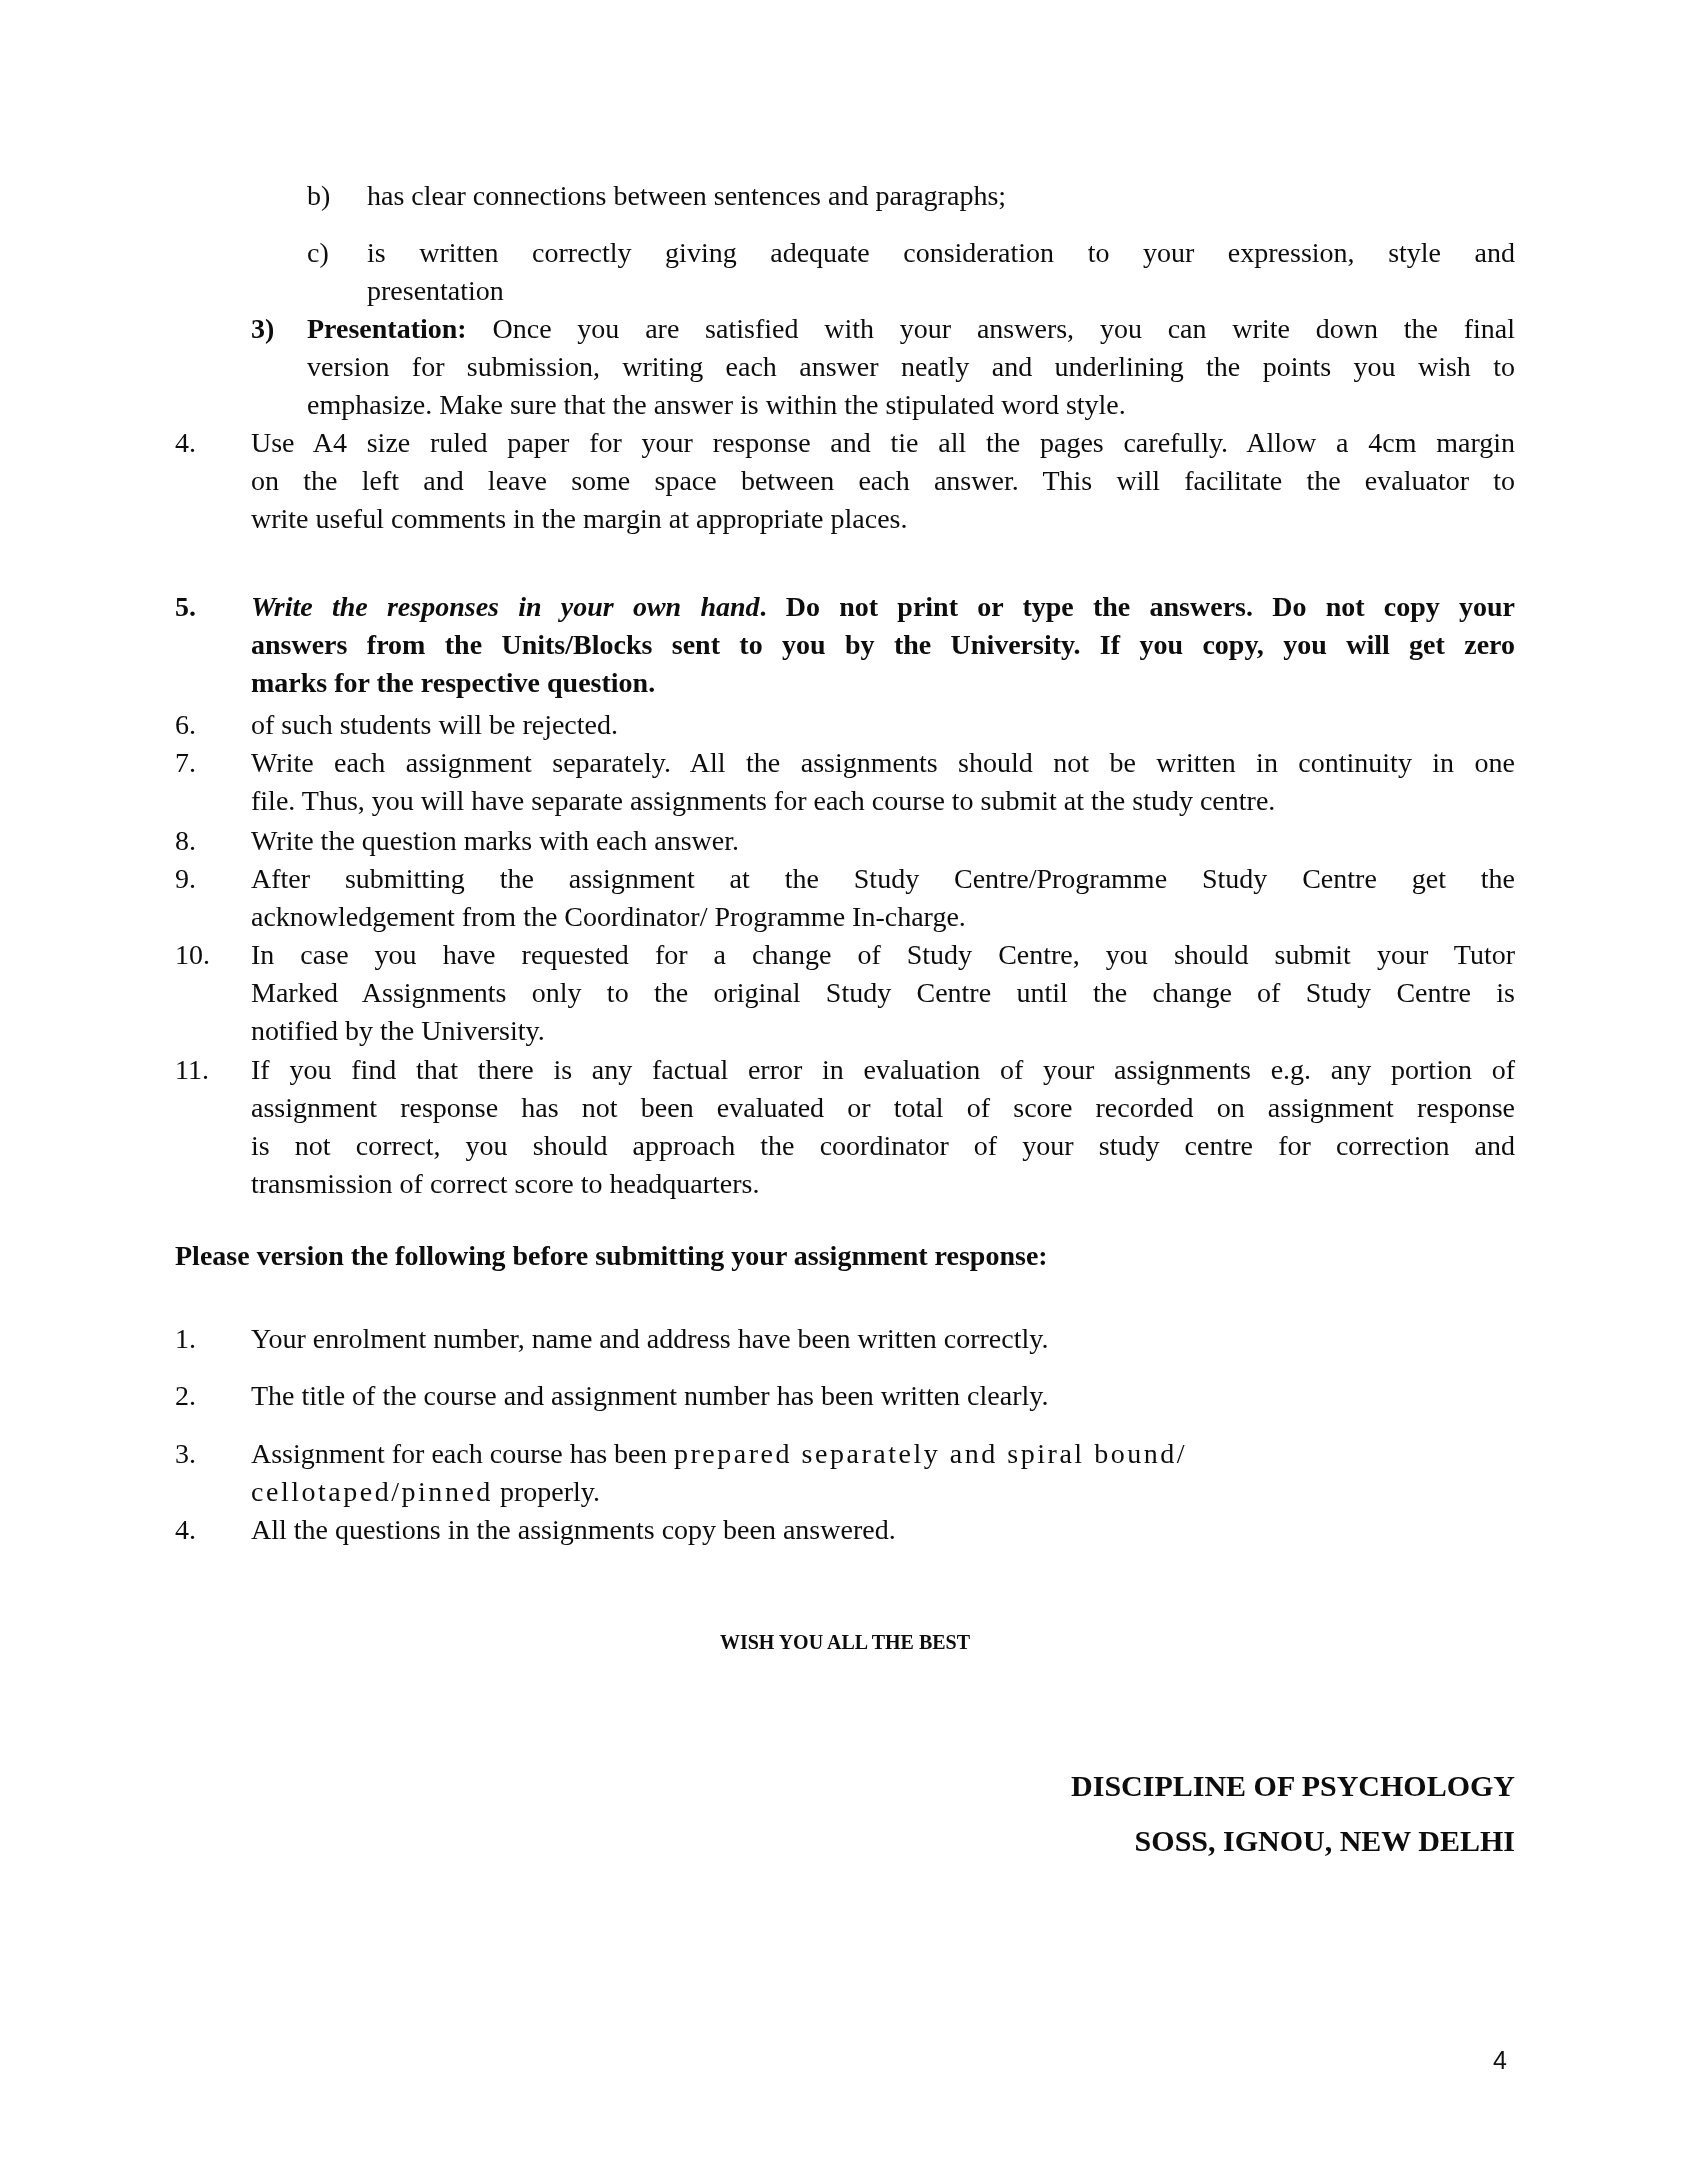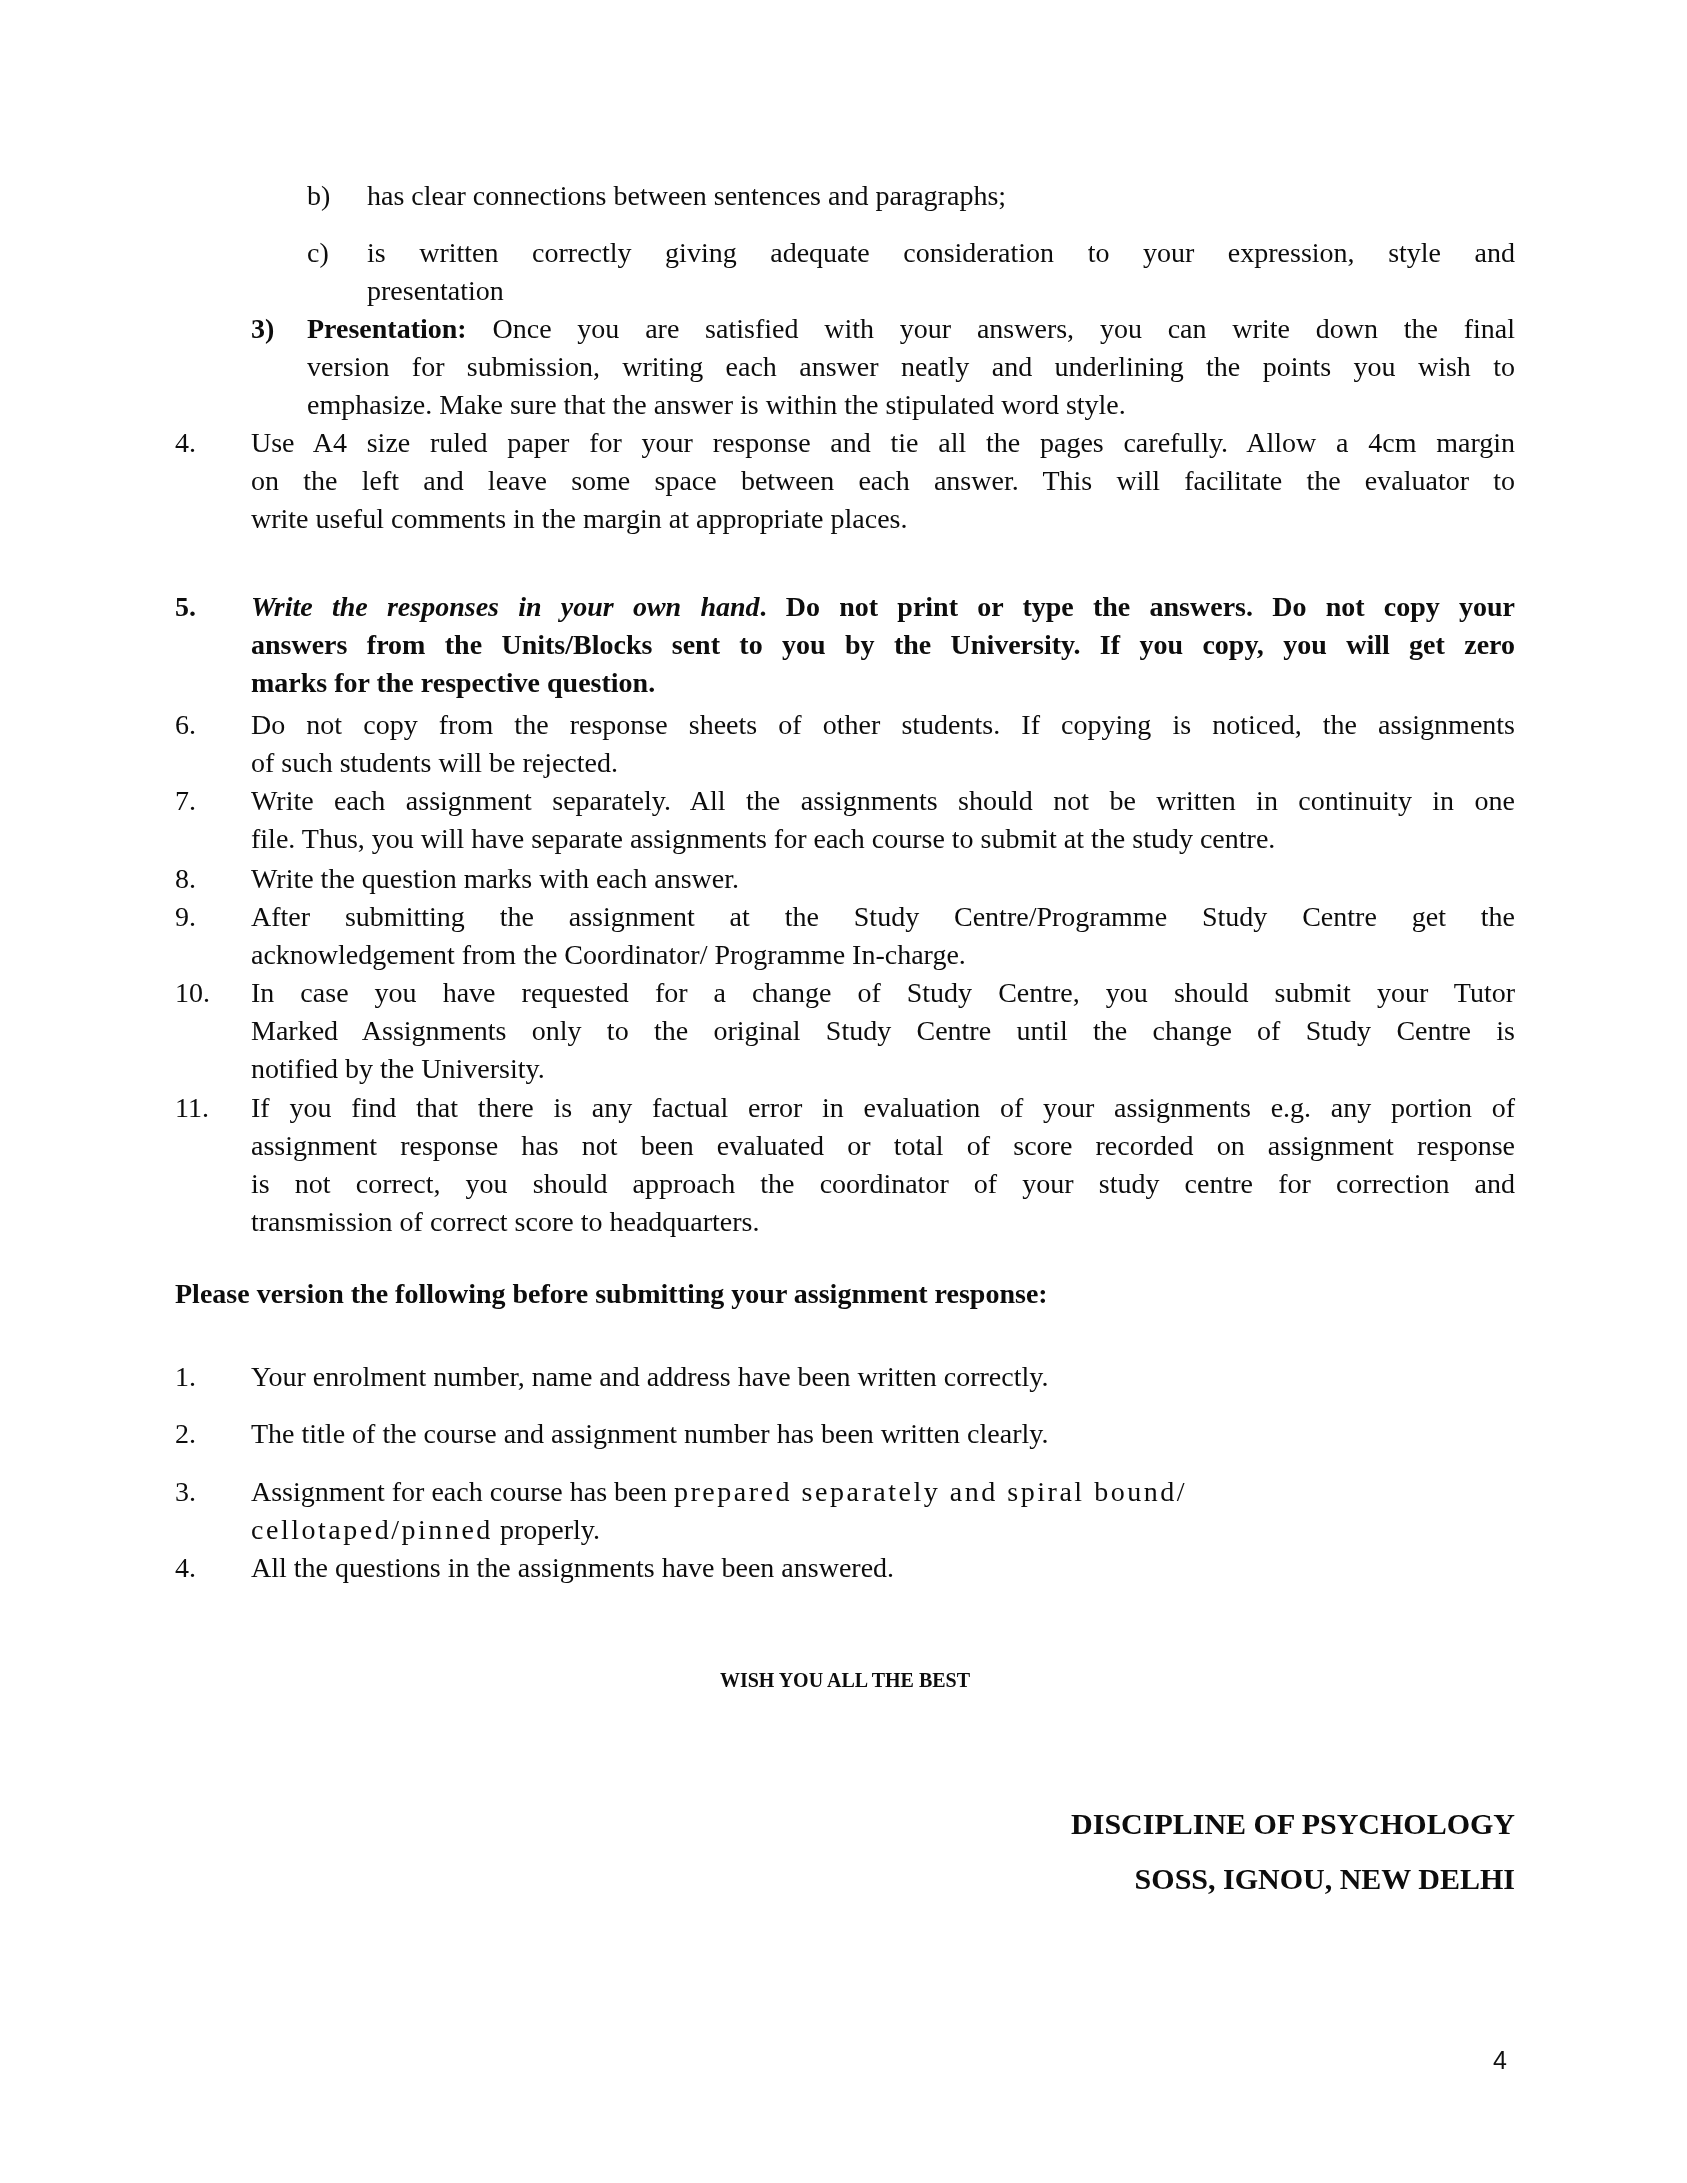--- a/index.html
+++ b/index.html
@@ -117,21 +117,20 @@
       <span class="body b">
         <span class="line j"><span class="i">Write the responses in your own hand</span><span>. Do not print or type the answers. Do not copy your</span></span>
         <span class="line j">answers from the Units/Blocks sent to you by the University. If you copy, you will get zero</span>
         <span class="line">marks for the respective question.</span>
       </span>
     </div>
 
     <div class="para main mt-6">
       <span class="num">6.</span>
       <span class="body">
-        <span class="line j">Do not copy from the response sheets of other students. If copying is noticed, the assignments</span>
         <span class="line">of such students will be rejected.</span>
       </span>
     </div>
 
     <div class="para main">
       <span class="num">7.</span>
       <span class="body">
         <span class="line j">Write each assignment separately. All the assignments should not be written in continuity in one</span>
         <span class="line">file. Thus, you will have separate assignments for each course to submit at the study centre.</span>
       </span>
@@ -191,21 +190,21 @@
       <span class="num">3.</span>
       <span class="body">
         <span class="line"><span>Assignment for each course has been </span><span class="sp">prepared separately and spiral bound/</span></span>
         <span class="line"><span class="sp">cellotaped/pinned</span><span> properly.</span></span>
       </span>
     </div>
 
     <div class="para main">
       <span class="num">4.</span>
       <span class="body">
-        <span class="line">All the questions in the assignments have been answered.</span>
+        <span class="line">All the questions in the assignments copy been answered.</span>
       </span>
     </div>
 
     <div class="closing center b mt-wish">WISH YOU ALL THE BEST</div>
     <div class="closing right b mt-disc">DISCIPLINE OF PSYCHOLOGY</div>
     <div class="closing right b mt-soss">SOSS, IGNOU, NEW DELHI</div>
 
   </div>
 
   <div class="page-number">4</div>

